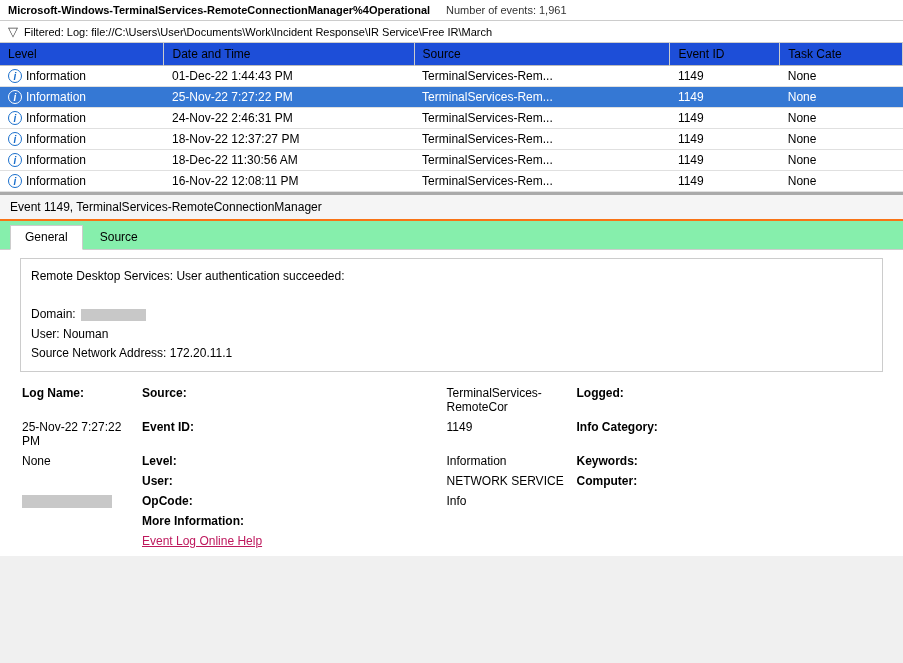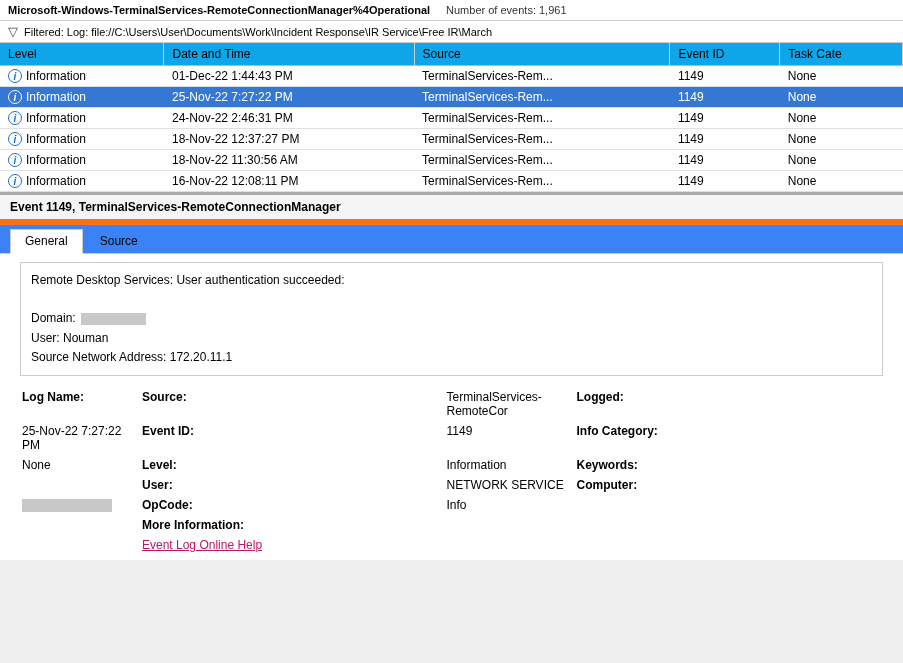--- a/index.html
+++ b/index.html
@@ -49,21 +49,21 @@
     .table-container {
       background: #fff;
       border-bottom: 2px solid #aaa;
     }
     .event-table {
       width: 100%;
       border-collapse: collapse;
       font-size: 12px;
     }
     .event-table thead tr {
-      background: #0ea5e9;
+      background: #1d4ed8;
       border-bottom: 1px solid #bbb;
     }
     .event-table thead th {
       text-align: left;
       padding: 4px 8px;
       font-weight: normal;
       border-right: 1px solid #ccc;
       font-size: 12px;
     }
     .event-table tbody tr {
@@ -101,31 +101,31 @@
       align-items: center;
     }
 
     
     .event-detail {
       background: #fff;
       border-top: 1px solid #aaa;
     }
     .event-detail-header {
       background: #f5f5f5;
-      border-bottom: 6px solid #f97316;
+      border-bottom: 2px solid #f97316;
       padding: 5px 10px;
       font-size: 12px;
-      font-weight: bold;
+      font-weight: normal;
     }
 
     
     .tabs {
       display: flex;
       border-bottom: 1px solid #ccc;
-      background: #3b82f6;
+      background: #86efac;
       padding-left: 10px;
       padding-top: 4px;
     }
     .tab {
       padding: 4px 14px;
       font-size: 12px;
       cursor: pointer;
       border: 1px solid transparent;
       background: transparent;
       margin-right: 2px;
@@ -260,21 +260,21 @@
           <td>1149</td>
           <td>None</td>
         </tr>
         <tr>
           <td>
             <div class="level-cell">
               <span class="info-icon">i</span>
               <span>Information</span>
             </div>
           </td>
-          <td>18-Nov-22 11:30:56 AM</td>
+          <td>18-Dec-22 11:30:56 AM</td>
           <td>TerminalServices-Rem...</td>
           <td>1149</td>
           <td>None</td>
         </tr>
         <tr>
           <td>
             <div class="level-cell">
               <span class="info-icon">i</span>
               <span>Information</span>
             </div>

